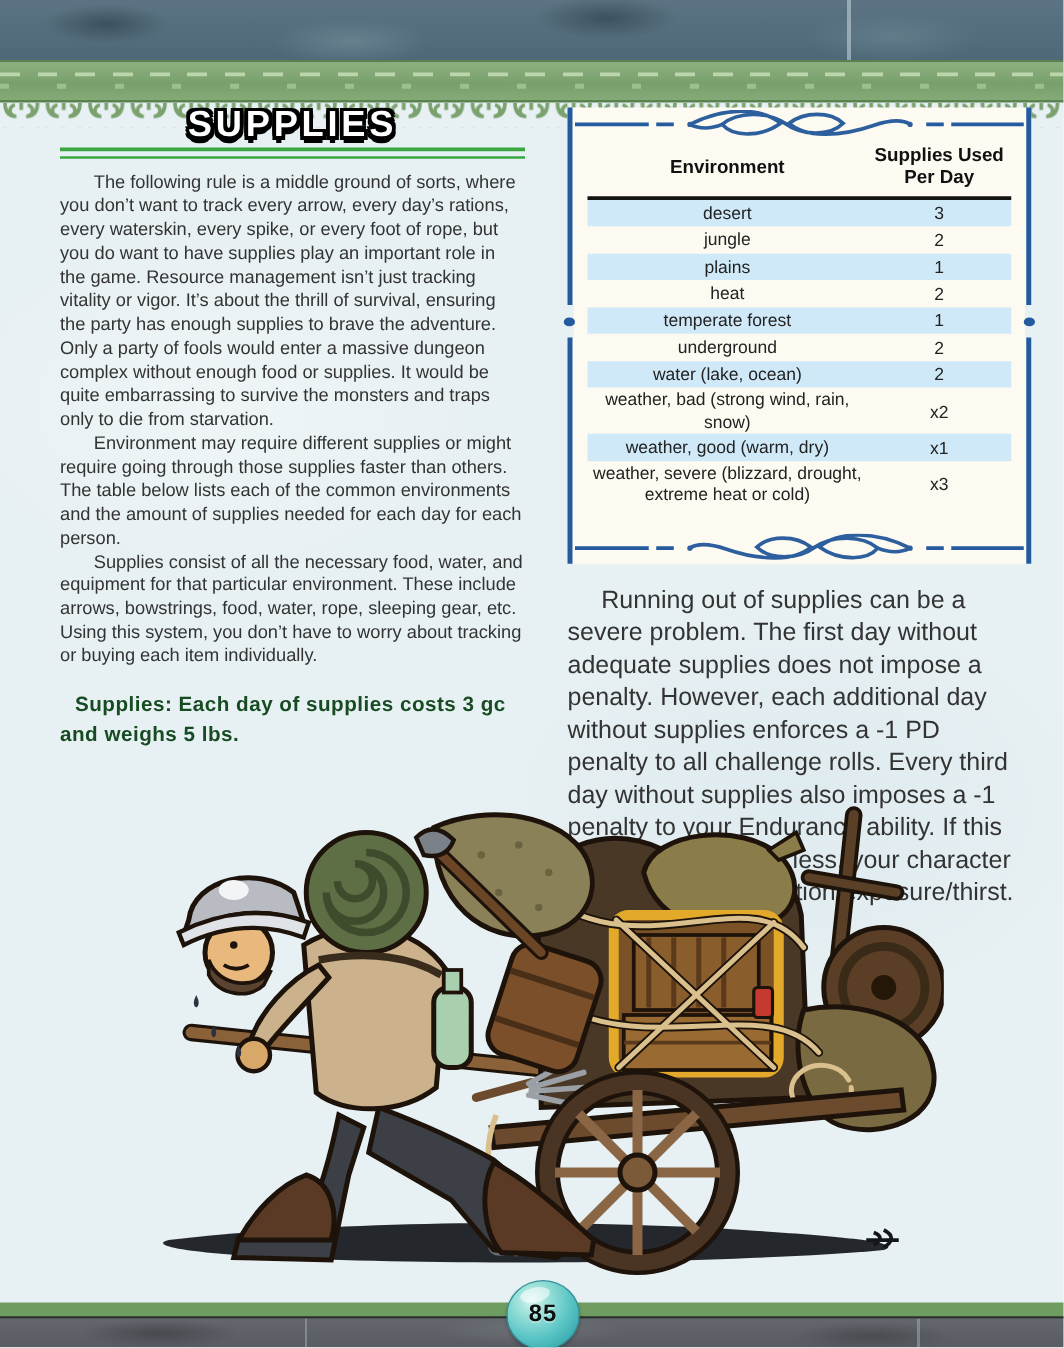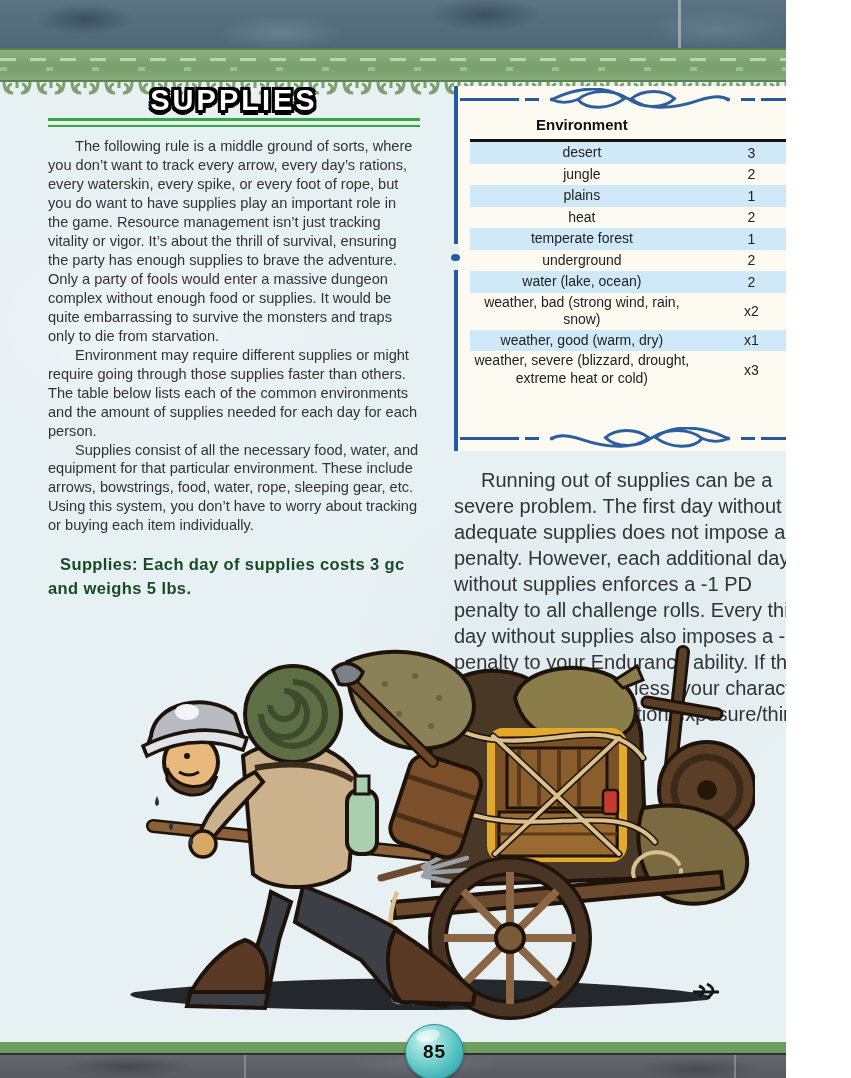--- a/index.html
+++ b/index.html
@@ -1,17 +1,17 @@
 <!DOCTYPE html>
 <html><head>
 <meta charset="utf-8">
 <style>
   html,body{margin:0;padding:0;}
   .page{
-    position:relative;width:786px;height:1078px;overflow:hidden;
+    position:relative;width:851px;height:1078px;overflow:hidden;
     background:
       radial-gradient(300px 200px at 20% 30%, rgba(255,255,255,.35), transparent 70%),
       radial-gradient(340px 240px at 75% 60%, rgba(205,225,232,.35), transparent 70%),
       #e7f0f3;
     font-family:"Liberation Sans", sans-serif;
     color:#2e2e2e;
   }
   
   .stone-top{
     position:absolute;left:0;top:0;width:851px;height:48px;
@@ -149,20 +149,21 @@
         <svg class="flourish-svg" viewBox="0 0 220 26" width="190" height="23">
             <use href="#flourish"></use>
           </svg>
         <div class="dash"></div>
         <div class="line"></div>
       </div>
 
       <div class="sup-table">
         <div class="t-head">
           <div class="h-env">Environment</div>
+          <div class="h-val">Supplies Used Per Day</div>
         </div>
         <div class="rows">
           <div class="row">
             <div class="c-env">desert</div>
             <div class="c-val">3</div>
           </div>
           <div class="row">
             <div class="c-env">jungle</div>
             <div class="c-val">2</div>
           </div>

